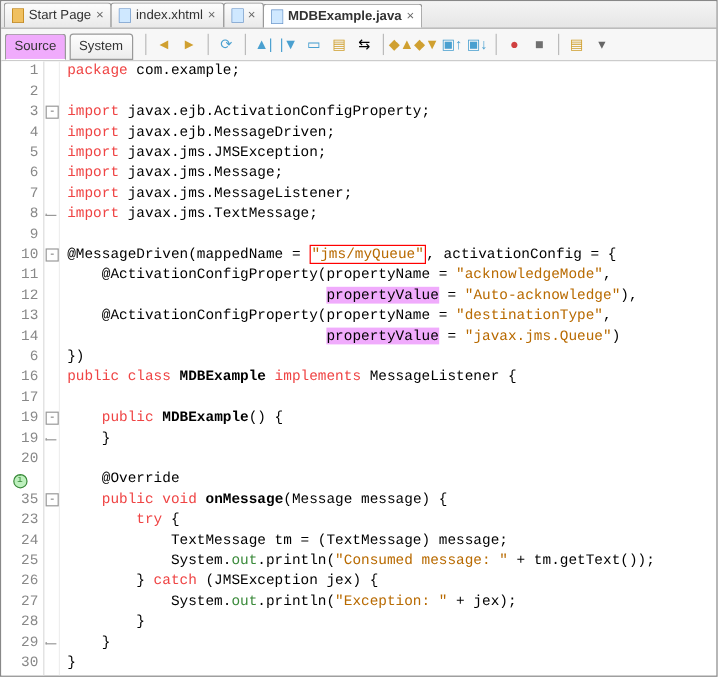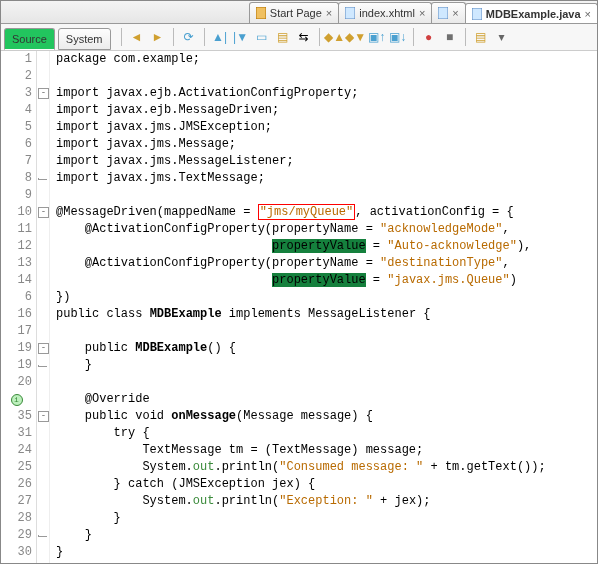--- a/index.html
+++ b/index.html
@@ -25,21 +25,20 @@
   
   .tab-strip {
     display: flex;
     align-items: flex-end;
     height: 22px;
     background: linear-gradient(#f4f4f4, #e6e6e6);
     border-bottom: 1px solid #999;
     padding-left: 2px;
     gap: 0;
     overflow: hidden;
-    justify-content: flex-end;
   }
   .tab {
     display: flex;
     align-items: center;
     gap: 4px;
     height: 20px;
     padding: 0 6px;
     border: 1px solid #999;
     border-bottom: none;
     background: linear-gradient(#fdfdfd, #e9e9e9);
@@ -81,21 +80,21 @@
     border: 1px solid #999;
     border-top-left-radius: 3px;
     border-top-right-radius: 3px;
     margin-left: 3px;
     margin-top: 4px;
     background: linear-gradient(#fdfdfd,#ececec);
     cursor: pointer;
     color: #333;
   }
   .sub-tab.active {
-    background: #22c55e;
+    background: #f0abfc;
     border-bottom-color: #fff;
     text-align: center;
   }
   .toolbar {
     display: flex;
     align-items: center;
     gap: 5px;
     padding-left: 8px;
     flex: 1;
     overflow: hidden;
@@ -134,26 +133,26 @@
     position: relative;
     border-right: 1px solid #eee;
   }
   .code-lines {
     flex: 1;
     padding-left: 6px;
     white-space: pre;
     overflow: hidden;
   }
   .line      { height: 17px; }
-  .kw        { color: #000000; }
+  .kw        { color: #ef4444; }
   .str       { color: #b86a00; }
   .bold      { font-weight: bold; }
   .ital      { color: #3a8a3a; }
   .red-box   { border: 1px solid red; padding: 0 1px; }
-  .hl        { background: #15803d; }
+  .hl        { background: #f0abfc; }
   .fold-marker, .fold-end {
     position: absolute;
     left: 1px;
     width: 9px; height: 9px;
     border: 1px solid #999;
     font-size: 9px; line-height: 8px;
     text-align: center;
     color: #666;
     background: #fff;
   }
@@ -247,21 +246,21 @@
         <div class="line">13</div>
         <div class="line">14</div>
         <div class="line">6</div>
         <div class="line">16</div>
         <div class="line">17</div>
         <div class="line">19</div>
         <div class="line">19</div>
         <div class="line">20</div>
         <div class="line" style="text-align: center;"><span class="green-dot" style="display:inline-block;margin-top:2px">i</span></div>
         <div class="line">35</div>
-        <div class="line">31</div>
+        <div class="line">23</div>
         <div class="line">24</div>
         <div class="line">25</div>
         <div class="line">26</div>
         <div class="line">27</div>
         <div class="line">28</div>
         <div class="line">29</div>
         <div class="line">30</div>
       </div>
     <div class="fold-col" id="fold-col">
         <div class="fold-marker" style="top: 37px;">-</div>

